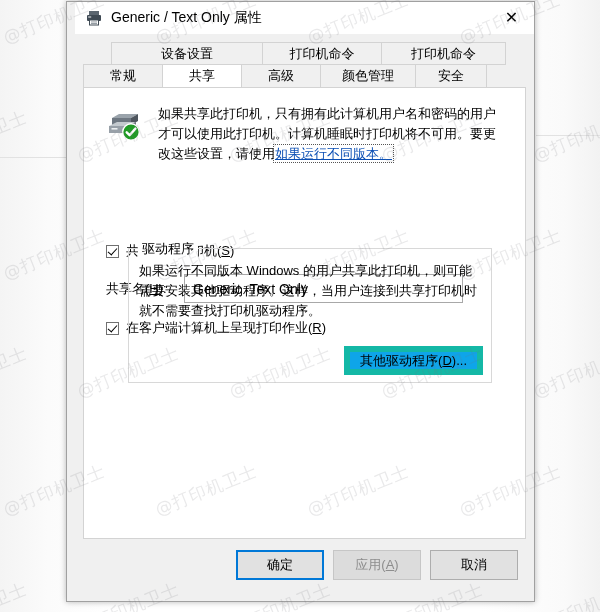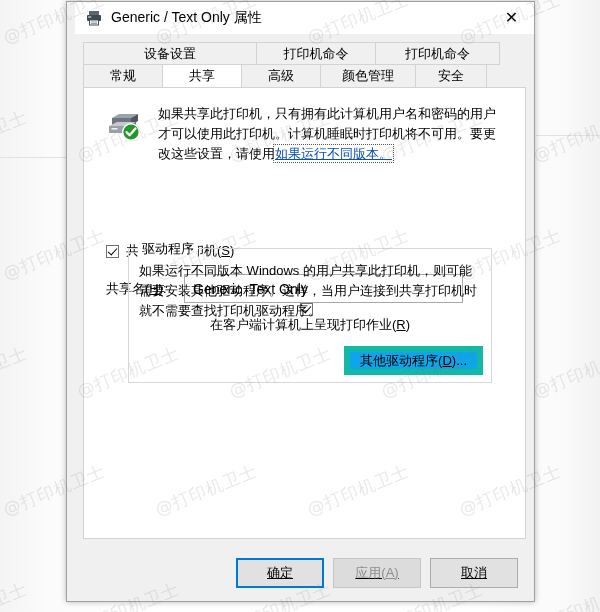--- a/index.html
+++ b/index.html
@@ -127,21 +127,21 @@
     background: #ffffff;
     border-color: #d3d3d3;
     position: relative;
     z-index: 3;
   }
   .tab-row.row1 .tab { border-bottom: 1px solid #d3d3d3; }
   .tab-row.row2 { margin-top: -1px; }
   .tab-row.row2 .tab { border-bottom: none; }
 
   
-  .r1-t0 { width: 174px; }
+  .r1-t0 { width: 152px; margin-left: 28px; }
   .r1-t1 { width: 120px; }
   .r1-t2 { width: 125px; }
   
   .r2-t0 { width: 80px; }
   .r2-t1 { width: 80px; }
   .r2-t2 { width: 80px; }
   .r2-t3 { width: 80px; }
   .r2-t4 { width: 96px; }
   .r2-t5 { width: 72px; }
 
@@ -279,28 +279,27 @@
     color: #000;
     cursor: default;
     padding: 0 10px;
   }
 
   
   #footer {
     position: absolute;
     left: 0;
     right: 0;
-    bottom: 0;
+    bottom: 8px;
     height: 56px;
     display: flex;
     align-items: center;
     justify-content: flex-end;
     padding-right: 16px;
     box-sizing: border-box;
-    text-decoration: underline;
   }
   .dlg-btn {
     width: 88px;
     height: 30px;
     margin-left: 9px;
     background: #e1e1e1;
     border: 1px solid #adadad;
     font-family: "Liberation Sans", "DejaVu Sans", sans-serif;
     font-size: 13px;
     color: #000;
@@ -379,21 +378,21 @@
       <div class="check-row" style="margin-top:78px;">
         <span class="cb checked"></span>
         <span class="check-label">共享这台打印机(<span class="u">S</span>)</span>
       </div>
 
       <div id="share-name-row">
         <span id="share-name-label">共享名(<span class="u">H</span>):</span>
         <input id="share-name-input" type="text" value="Generic  Text Only" style="">
       </div>
 
-      <div class="check-row" style="flex-direction:column;">
+      <div class="check-row" style="margin-top:16px;">
         <span class="cb checked"></span>
         <span class="check-label">在客户端计算机上呈现打印作业(<span class="u">R</span>)</span>
       </div>
 
     </div>
 
     <div id="driver-group">
       <div id="driver-group-label">驱动程序</div>
       <div id="driver-group-text">如果运行不同版本 Windows 的用户共享此打印机，则可能需要安装其他驱动程序。这样，当用户连接到共享打印机时就不需要查找打印机驱动程序。</div>
       <button id="additional-drivers-button">其他驱动程序(<span class="u">D</span>)...</button>

